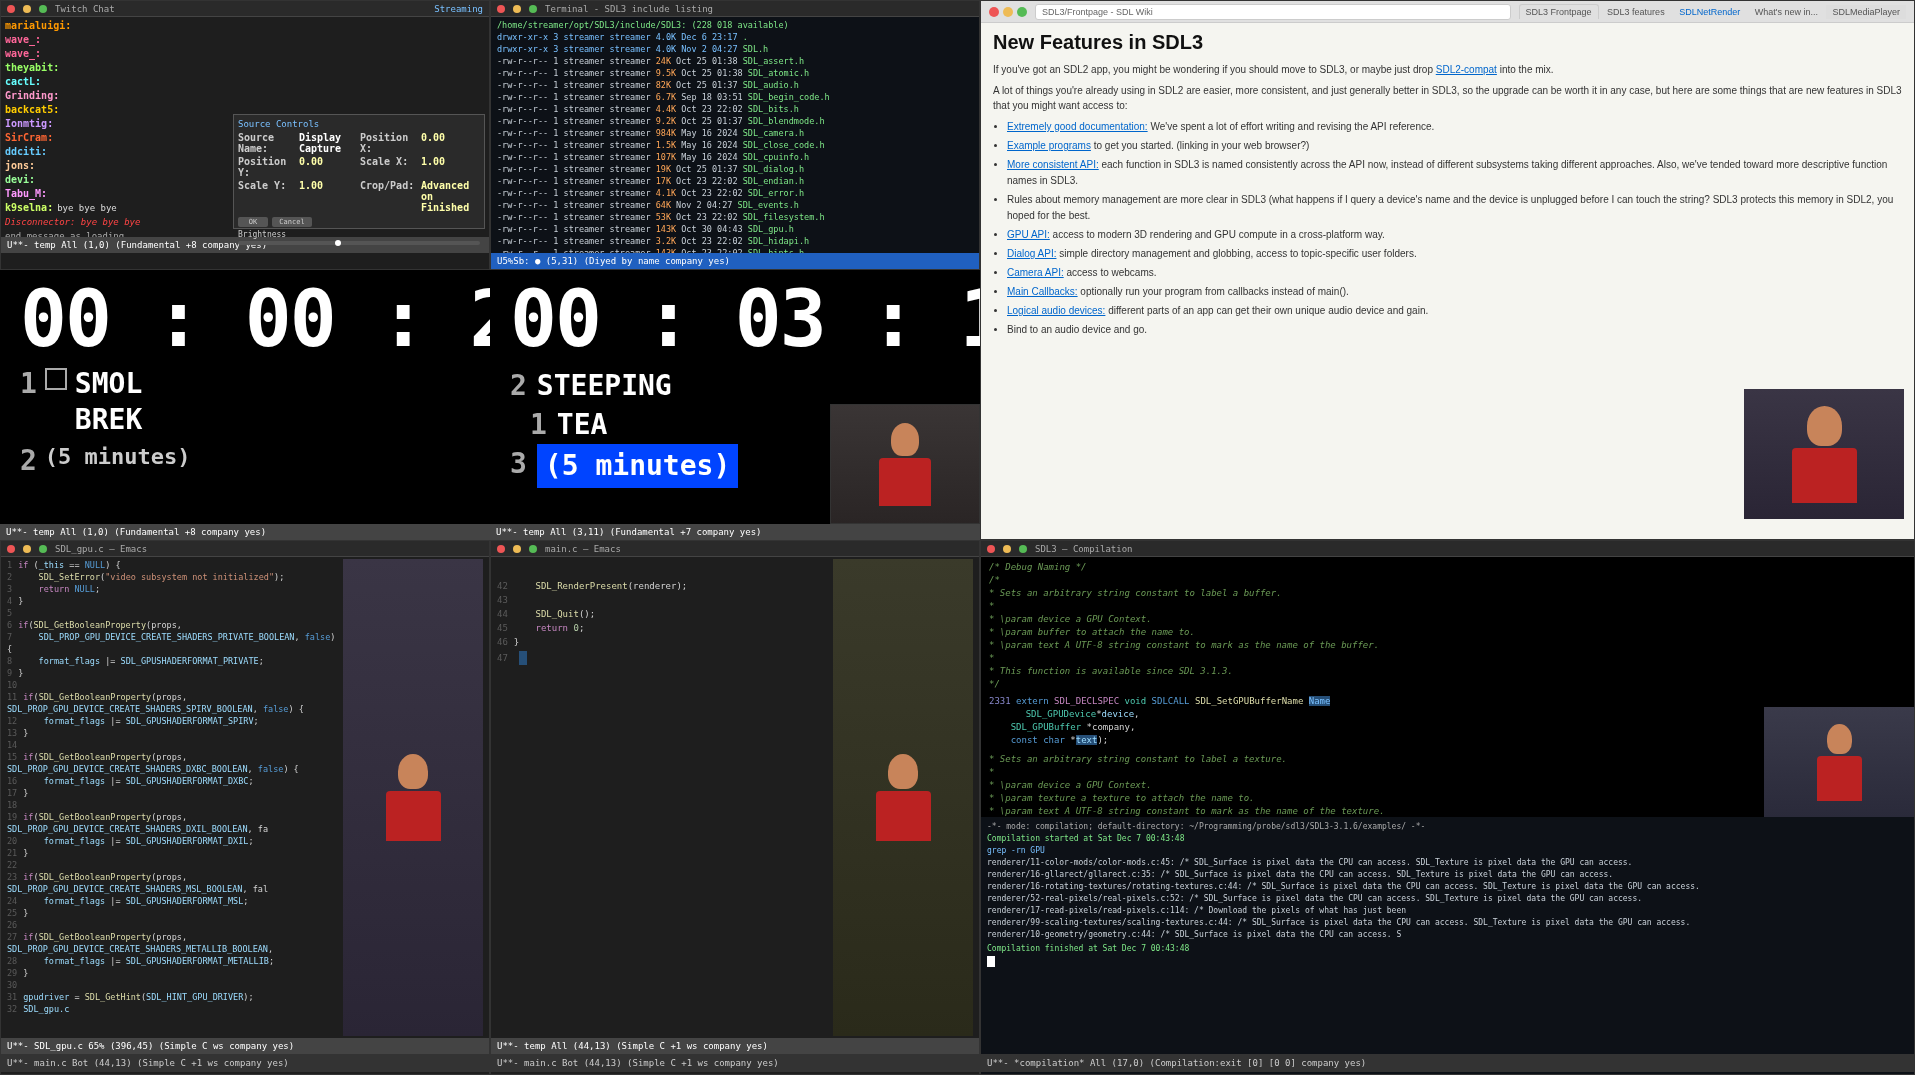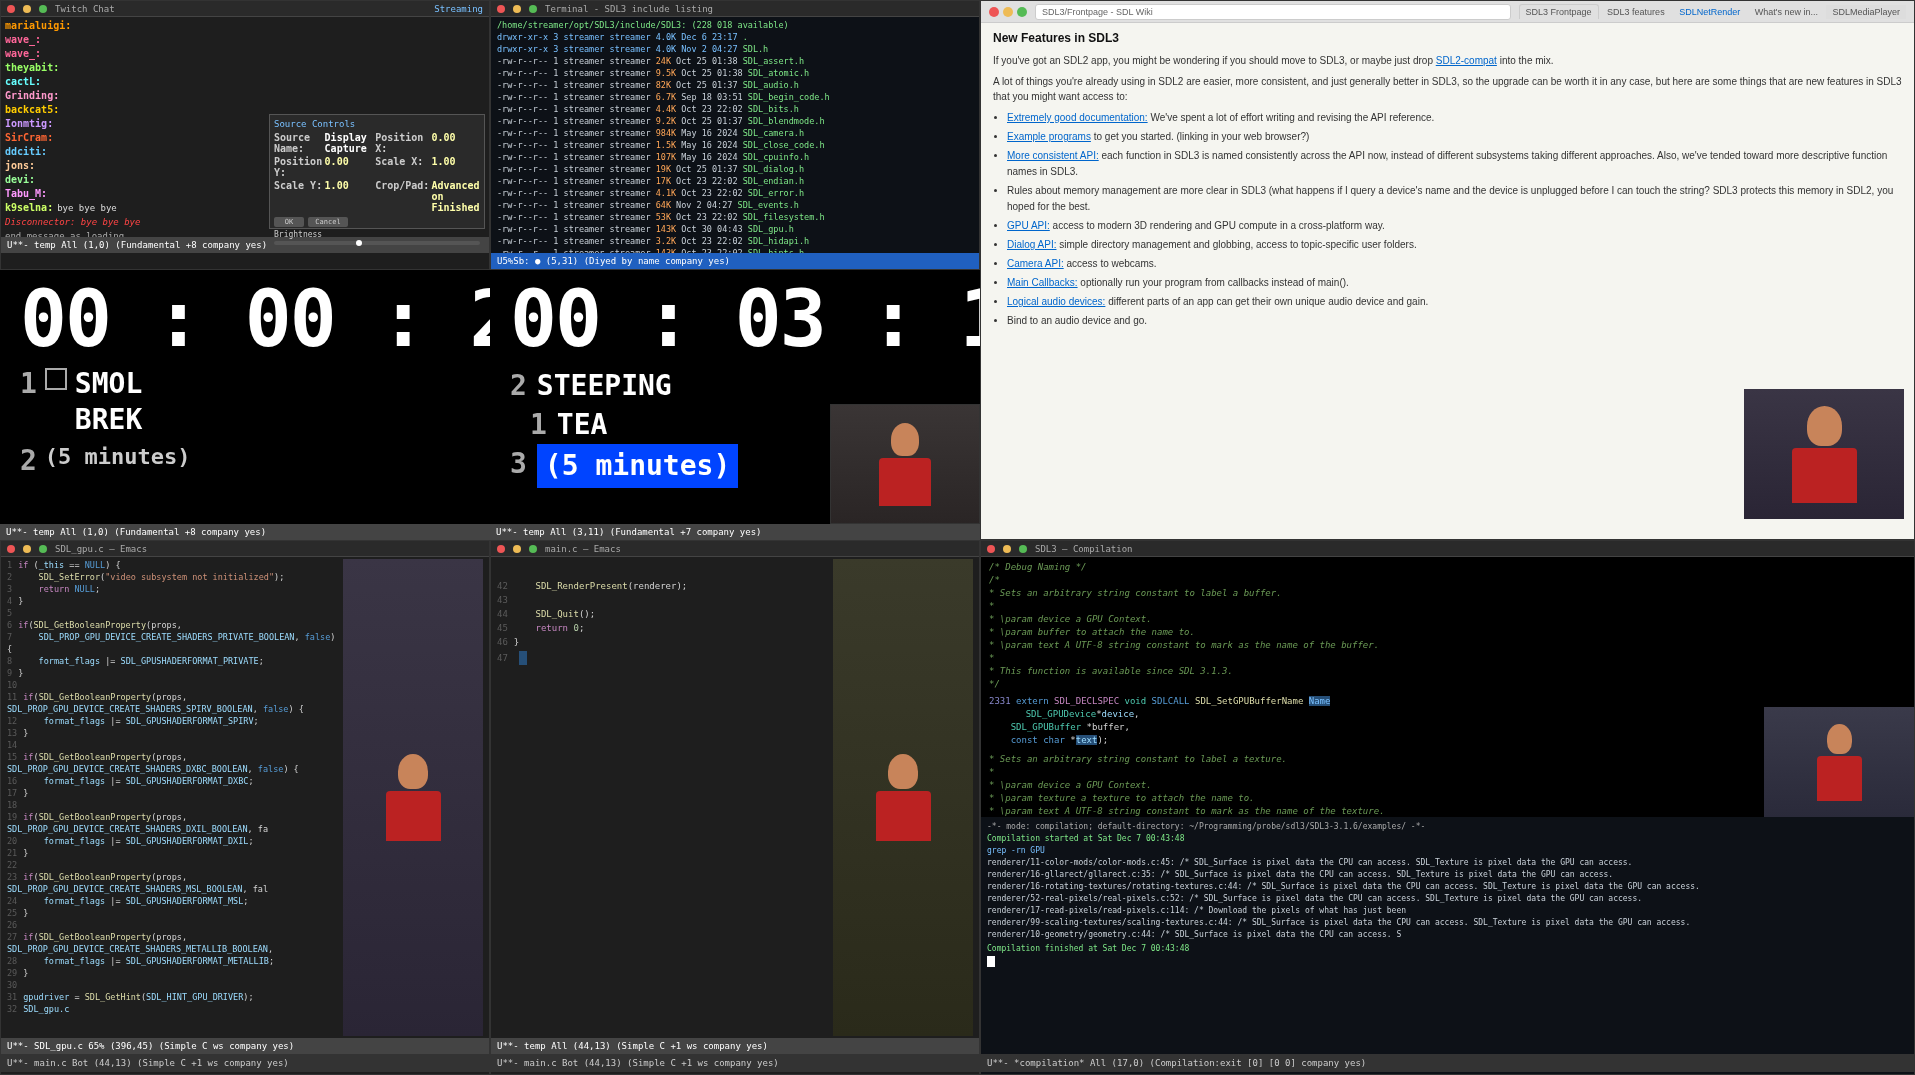--- a/index.html
+++ b/index.html
@@ -73,21 +73,21 @@
       font-size: 10px;
       color: #555;
       border-bottom: 1px solid #ccc;
     }
     .docs-content {
       padding: 8px 12px;
       overflow: hidden;
       height: calc(100% - 22px);
     }
     .docs-title {
-      font-size: 12px;
+      font-size: 20px;
       font-weight: bold;
       color: #111;
       margin-bottom: 8px;
     }
     .docs-text {
       font-size: 10px;
       line-height: 15px;
       color: #333;
       margin-bottom: 6px;
     }
@@ -229,21 +229,21 @@
             <span style="color:#ddd; font-size:9px;"> bye bye bye</span>
           </div>
         <div class="chat-line" style="color:#ff4444; font-style:italic; font-size:9px;">
             <span> Disconnector: bye bye bye</span>
           </div>
         <div class="chat-line" style="color:#aaa; font-size:9px;">
             <span> end message as loading</span>
           </div>
       </div>
 
-      <div style="position:absolute; bottom:40px; right:4px; width:216px; height:115px; background:#2a2a2a; border:1px solid #555; padding:4px; font-size:8px; color:#ccc;">
+      <div style="position:absolute; bottom:40px; right:4px; width:252px; height:115px; background:#2a2a2a; border:1px solid #555; padding:4px; font-size:8px; color:#ccc;">
         <div style="font-size:9px; color:#79c0ff; margin-bottom:3px;">Source Controls</div>
         <div style="display:grid; grid-template-columns:1fr 1fr 1fr 1fr; gap:2px; font-size:10px;font-weight:bold;">
           <span>Source Name:</span>
             <span style="color:#fff;">Display Capture</span>
           <span>Position X:</span>
             <span style="color:#ffa;">0.00</span>
           <span>Position Y:</span>
             <span style="color:#ffa;">0.00</span>
           <span>Scale X:</span>
             <span style="color:#ffa;">1.00</span>
@@ -549,21 +549,21 @@
           <div style="margin-top:4px;">
             <span style="color:#8888cc;">2331</span>
             <span style="color:#569cd6;"> extern</span>
             <span style="color:#c586c0;"> SDL_DECLSPEC</span>
             <span style="color:#4ec9b0;"> void</span>
             <span style="color:#569cd6;"> SDLCALL</span>
             <span style="color:#dcdcaa;"> SDL_SetGPUBufferName</span>
             <span style="background:#264f78; color:#79c0ff;">Name</span>
           </div>
           <div>&nbsp;&nbsp;&nbsp;&nbsp;<span style="color:#4ec9b0;margin-left:15px;">SDL_GPUDevice</span><span style="color:#d4d4d4;">*</span><span style="color:#9cdcfe;">device</span><span style="color:#d4d4d4;">,</span></div>
-          <div>&nbsp;&nbsp;&nbsp;&nbsp;<span style="color:#4ec9b0;">SDL_GPUBuffer</span><span style="color:#d4d4d4;"> *buffer,</span></div>
+          <div>&nbsp;&nbsp;&nbsp;&nbsp;<span style="color:#4ec9b0;">SDL_GPUBuffer</span><span style="color:#d4d4d4;"> *company,</span></div>
           <div>&nbsp;&nbsp;&nbsp;&nbsp;<span style="color:#569cd6;">const</span> <span style="color:#569cd6;">char</span> <span style="color:#d4d4d4;">*</span><span style="background:#264f78; color:#9cdcfe;">text</span><span style="color:#d4d4d4;">);</span></div>
           <div style="margin-top:6px; color:#6a9955; font-style:italic;"> * Sets an arbitrary string constant to label a texture.</div>
           <div style="color:#6a9955; font-style:italic;"> *</div>
           <div style="color:#6a9955; font-style:italic;"> * \param device a GPU Context.</div>
           <div style="color:#6a9955; font-style:italic;"> * \param texture a texture to attach the name to.</div>
           <div style="color:#6a9955; font-style:italic;"> * \param text A UTF-8 string constant to mark as the name of the texture.</div>
 
           <div style="position:absolute; bottom:0; right:0; width:150px; height:110px; overflow:hidden;">
             <div style="width:100%;height:100%;background:linear-gradient(180deg,#3a3a4a 0%,#2a2a3a 100%);display:flex;align-items:center;justify-content:center;">
               <div style="display:flex;flex-direction:column;align-items:center;">

